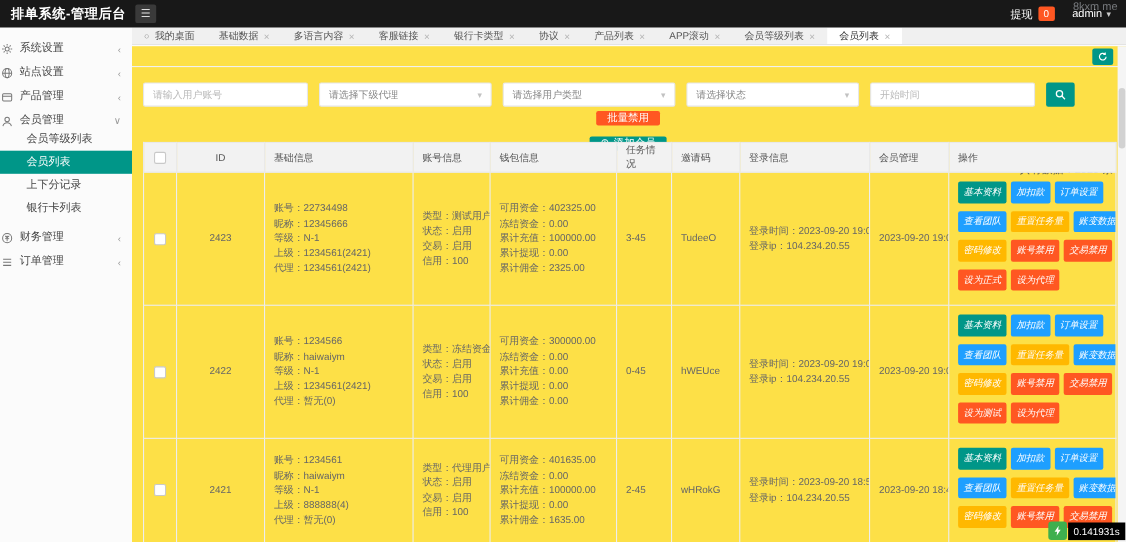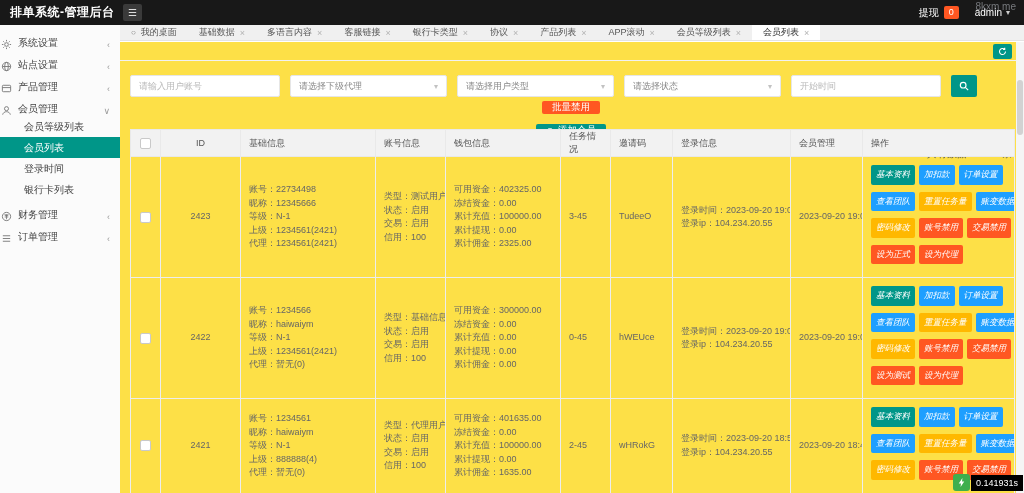--- a/index.html
+++ b/index.html
@@ -186,21 +186,21 @@
           <svg viewBox="0 0 12 12">
             <circle cx="6" cy="4" r="2.2" fill="none" stroke="#777"></circle>
             <path d="M1.8 10.5c.6-2.2 2.3-3.2 4.2-3.2s3.6 1 4.2 3.2" fill="none" stroke="#777"></path>
           </svg>
         </span>
         <span>会员管理</span>
         <span class="side-chevron">∨</span>
       </div>
       <div class="side-sub-item">会员等级列表</div>
       <div class="side-sub-item active">会员列表</div>
-      <div class="side-sub-item">登录时间</div>
+      <div class="side-sub-item">上下分记录</div>
       <div class="side-sub-item">银行卡列表</div>
     </div>
     <div class="side-group">
       <div class="side-item">
         <span class="ico">
           <svg viewBox="0 0 12 12">
             <circle cx="6" cy="6" r="4.5" fill="none" stroke="#777"></circle>
             <path d="M4 4.5h4M4 6.5h4M6 3.5v5.5M4.2 3.5L6 5.8 7.8 3.5" fill="none" stroke="#777" stroke-width=".9"></path>
           </svg>
         </span>
@@ -341,21 +341,21 @@
           </td>
           <td class="c">2422</td>
           <td>
             <div class="cell-line">账号：1234566</div>
             <div class="cell-line">昵称：haiwaiym</div>
             <div class="cell-line">等级：N-1</div>
             <div class="cell-line">上级：1234561(2421)</div>
             <div class="cell-line">代理：暂无(0)</div>
           </td>
           <td>
-            <div class="cell-line">类型：基础信息</div>
+            <div class="cell-line">类型：冻结资金</div>
             <div class="cell-line">状态：启用</div>
             <div class="cell-line">交易：启用</div>
             <div class="cell-line">信用：100</div>
           </td>
           <td>
             <div class="cell-line">可用资金：300000.00</div>
             <div class="cell-line">冻结资金：0.00</div>
             <div class="cell-line">累计充值：0.00</div>
             <div class="cell-line">累计提现：0.00</div>
             <div class="cell-line">累计佣金：0.00</div>

